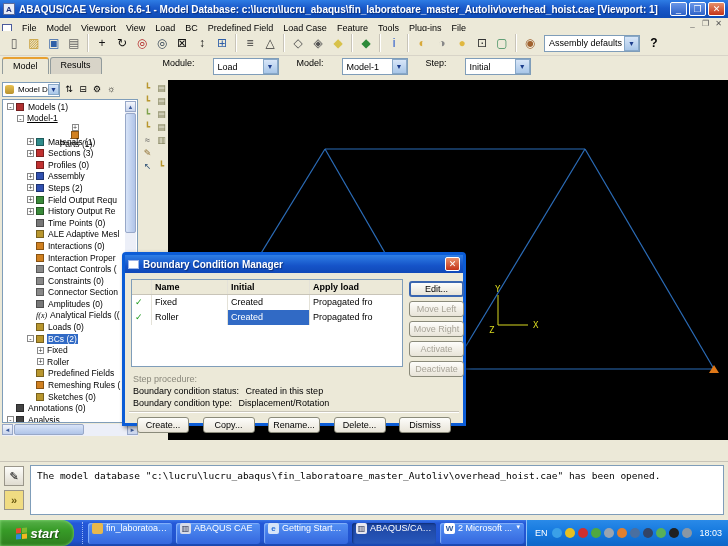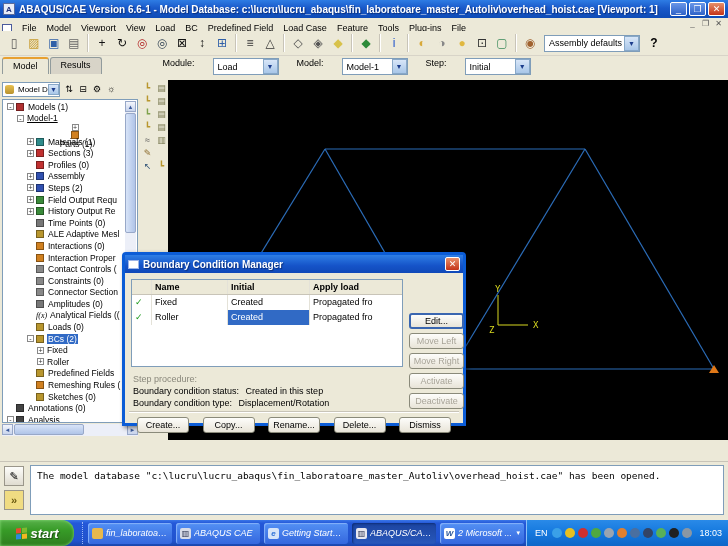--- a/index.html
+++ b/index.html
@@ -106,21 +106,21 @@
   .bc-row.hdr { background:#ECE9D8; font-weight:bold; border-bottom:1px solid #C8C4B8; }
   .bc-cell { padding:0 3px; overflow:hidden; white-space:nowrap; border-right:1px solid #E4E2D8; }
   .c0 { width:20px; flex:none; color:#1A9A1A; font-weight:bold; }
   .c1 { width:76px; flex:none; }
   .c2 { width:82px; flex:none; }
   .c3 { flex:1; border-right:none; }
   .selcell { background:#316AC5; color:#fff; }
   .side-btns { position:absolute; top:8px; left:284px; width:55px; display:flex; flex-direction:column; gap:4px; }
   .btn { height:16px; background:linear-gradient(180deg,#FDFDFB,#E8E4D8); border:1px solid #8A8A7A;
     border-radius:3px; font-size:9px; text-align:center; line-height:14px; }
-  .btn.default-btn { border:2px solid #3A66B0; line-height:12px;margin-top:32px; }
+  .btn.default-btn { border:2px solid #3A66B0; line-height:12px; }
   .btn.disabled { color:#A8A498; }
   .dlg-info { position:absolute; top:100px; left:8px; right:8px; line-height:12px; }
   .gray { color:#8A887C; }
   .info-line span.val { margin-left:4px; }
   .dlg-sep { position:absolute; top:138px; left:4px; right:4px; border-top:1px solid #C8C4B8; border-bottom:1px solid #fff; }
   .dlg-bottom { position:absolute; top:144px; left:0; right:0; display:flex; justify-content:space-between; padding:0 12px; }
   .dlg-bottom .btn { width:52px; }
 
   
   .promptline { position:absolute; top:440px; left:0; width:728px; height:22px; background:#ECE9D8;
@@ -140,21 +140,21 @@
   .start-btn { height:26px; width:78px; border-radius:0 12px 12px 0;
     background:linear-gradient(180deg,#57B04A 0%,#379B27 40%,#2E7D1F 100%);
     display:flex; align-items:center; justify-content:center; gap:4px;
     color:#fff; font-size:13px; font-weight:bold; font-style:italic; text-shadow:1px 1px 1px #1A4A10;
     box-shadow:inset 0 0 3px #8AE07A; }
   .winflag { display:grid; grid-template-columns:5px 5px; grid-template-rows:5px 5px; gap:1px; transform:skewY(-6deg); }
   .winflag i { display:block; } .wf1{background:#E84C2E;} .wf2{background:#7DBB2E;} .wf3{background:#2E8ADD;} .wf4{background:#F2B722;}
   .ql-sep { width:6px; height:22px; margin:0 3px; border-right:1px dotted #9AB8F8; }
   .task-btn { height:21px; width:84px; margin:12px 2px; border-radius:3px; padding:0 4px;
     background:linear-gradient(180deg,#5390F4,#3467DE); box-shadow:inset 1px 1px 1px #86B2FA;
-    color:#fff; font-size:9px; display:flex; align-items:center; gap:3px; overflow:hidden; white-space:nowrap;font-style:italic; }
+    color:#fff; font-size:9px; display:flex; align-items:flex-start; gap:3px; overflow:hidden; white-space:nowrap; }
   .task-btn.active { background:linear-gradient(180deg,#1C44A0,#2858BC); box-shadow:inset 1px 1px 2px #0E2E78; }
   .task-icon { width:11px; height:11px; flex:none; display:flex; align-items:center; justify-content:center;
     font-size:8px; font-weight:bold; border-radius:2px; }
   .task-label { overflow:hidden; text-overflow:ellipsis; flex:1; }
   .task-arrow { font-size:7px; }
   .tray { margin-left:auto; height:26px; display:flex; align-items:center; gap:3px; padding:0 6px 0 8px;
     background:linear-gradient(180deg,#2A8AE8 0%,#1478DE 50%,#0E66C8 100%); border-left:1px solid #8AC0F8; }
   .tray-lang { color:#fff; font-size:9px; margin-right:2px; }
   .tray-ico { width:10px; height:10px; border-radius:50%; }
   .tray-clock { color:#fff; font-size:9px; margin-left:4px; }

